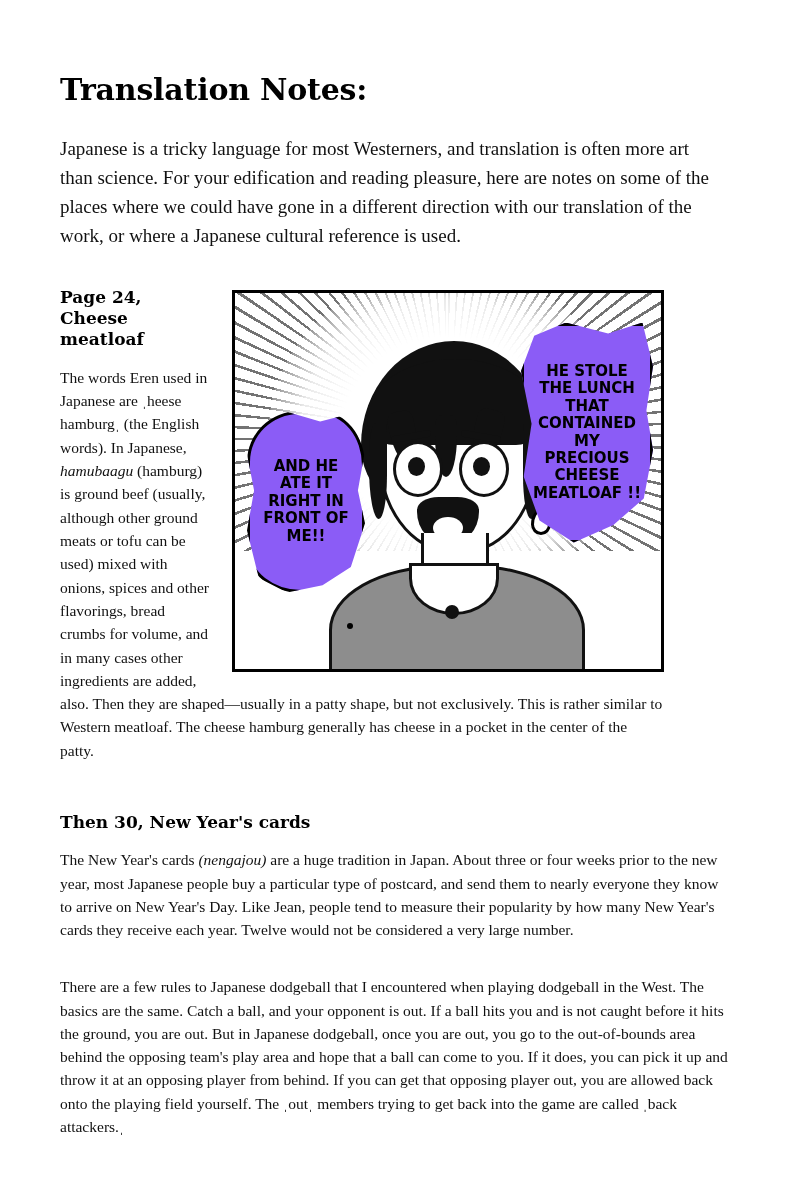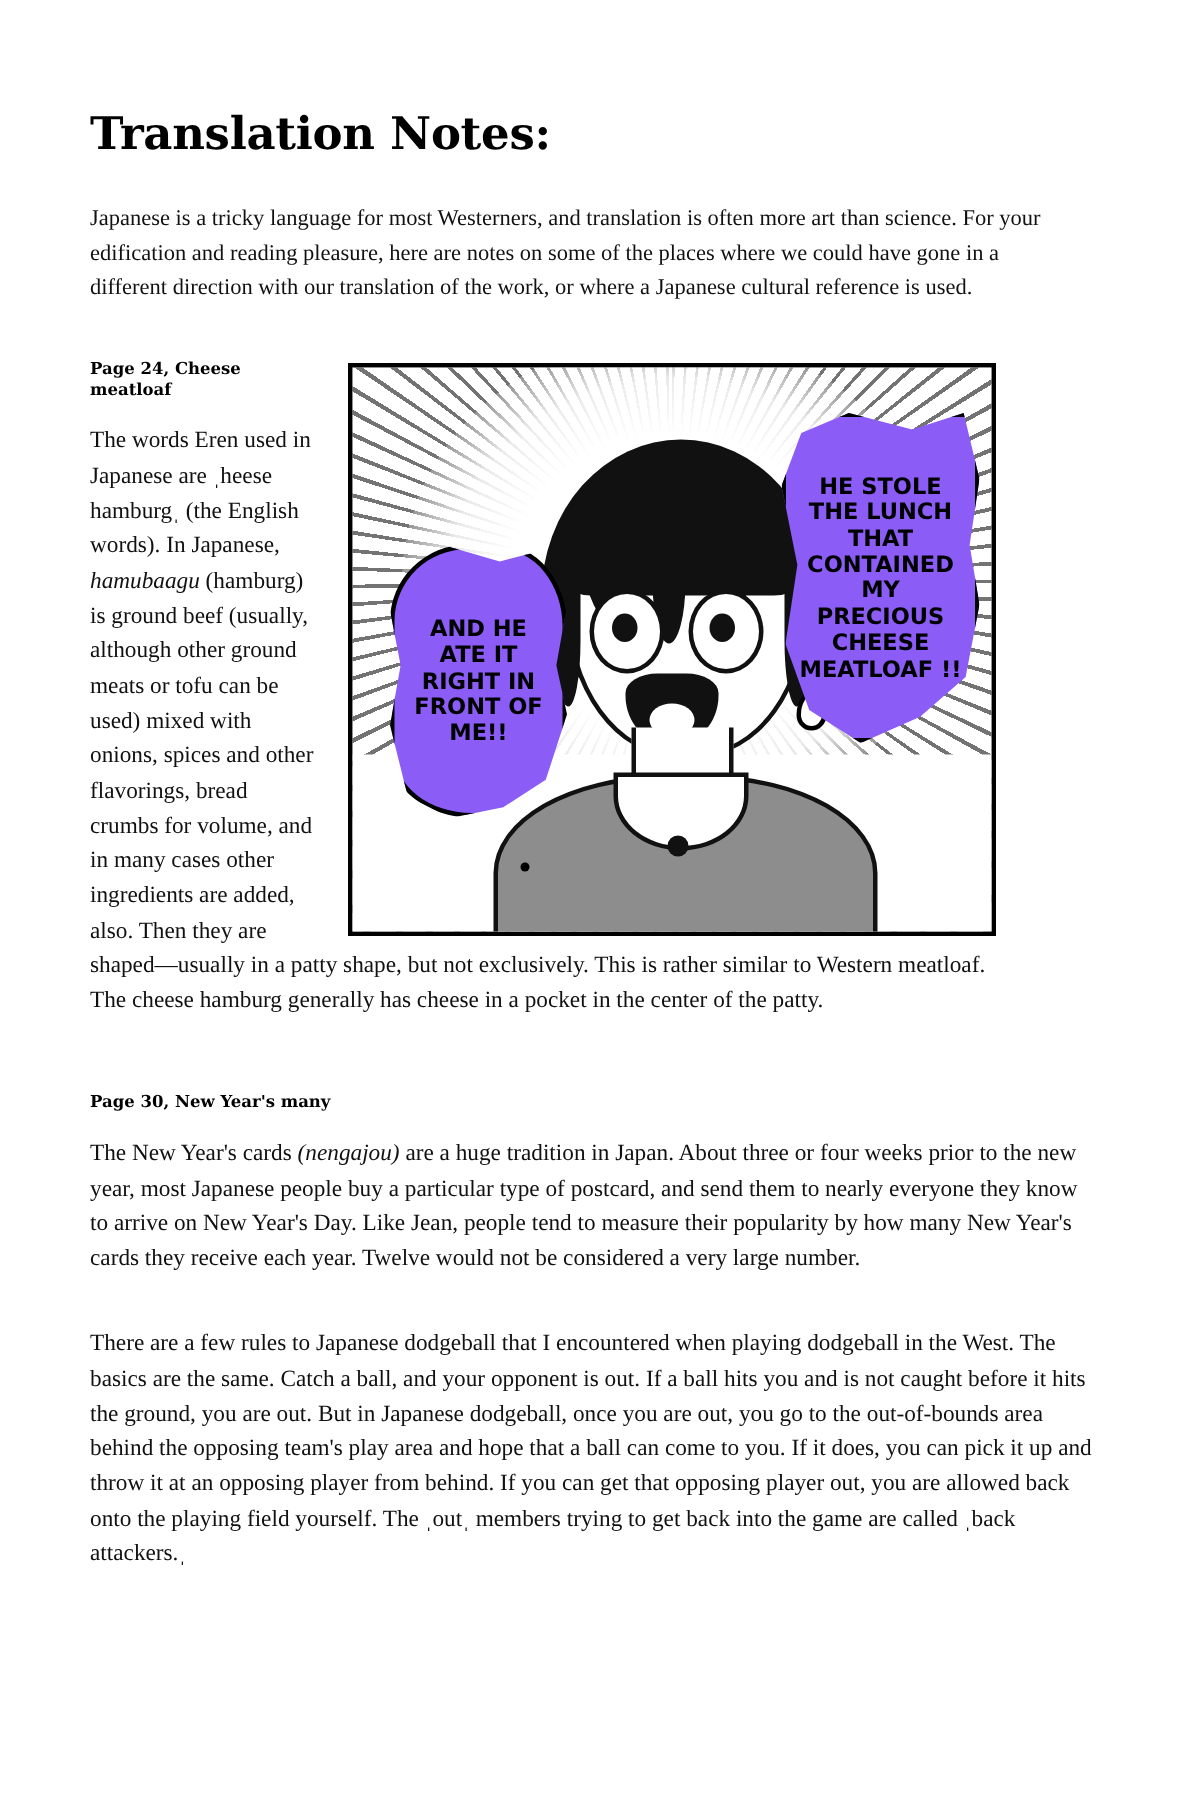--- a/index.html
+++ b/index.html
@@ -23,31 +23,31 @@
   }
   .page-title {
     font-family: "DejaVu Serif", serif;
     font-size: 30px;
     font-weight: bold;
     letter-spacing: -0.2px;
     margin: 0 0 28px 0;
     color: #000;
   }
   .intro {
-    font-size: 15px;
+    font-size: 19px;
     line-height: 1.52;
     margin: 0 0 36px 0;
     width: 650px;
     text-align: left;
     color: #111;
   }
   .section-heading {
     font-family: "DejaVu Serif", serif;
     font-weight: bold;
-    font-size: 11px;
+    font-size: 17px;
     margin: 0 0 2px 0;
     color: #000;
     line-height: 1.25;
   }
   
   .sec1 {
     position: relative;
     margin-bottom: 34px;
   }
   .art-wrap {
@@ -228,21 +228,21 @@
     font-weight: bold;
     text-align: center;
     color: #000;
     line-height: 1.16;
     display: flex;
     align-items: center;
     justify-content: center;
     box-sizing: border-box;
   }
   .bubble-left {
-    left: 25px;
+    left: 12px;
     top: 118px;
     width: 118px;
     height: 182px;
     font-size: 15px;
     padding: 8px 6px;
     border-radius: 44% 38% 42% 46% / 28% 30% 26% 24%;
     clip-path: polygon(6% 8%, 30% 0%, 62% 6%, 86% 2%, 100% 22%, 94% 44%, 100% 62%, 88% 86%, 64% 96%, 34% 100%, 10% 92%, 0% 66%, 6% 44%, 0% 24%);
   }
   .bubble-right {
     right: 8px;
@@ -319,21 +319,21 @@
         <div class="bubble bubble-right">HE STOLE THE LUNCH THAT CONTAINED MY PRECIOUS CHEESE MEATLOAF !!</div>
       </div>
     </div>
 
     <h2 class="section-heading">Page 24, Cheese meatloaf</h2>
     <p class="body-text"><span>The words Eren used in Japanese are ˌheese hamburgˌ (the English words). In Japanese, </span><em class="it">hamubaagu</em><span> (hamburg) is ground beef (usually, although other ground meats or tofu can be used) mixed with onions, spices and other flavorings, bread crumbs for volume, and in many cases other ingredients are added, also. Then they are shaped—usually in a patty shape, but not exclusively. This is rather similar to Western meatloaf. The cheese hamburg generally has cheese in a pocket in the center of the patty.</span></p>
     <div class="clear"></div>
   </div>
 
   <div class="sec-block">
-    <h2 class="section-heading">Page 30, New Year's many</h2>
+    <h2 class="section-heading">Then 30, New Year's cards</h2>
     <p class="body-text"><span>The New Year's cards </span><em class="it">(nengajou)</em><span> are a huge tradition in Japan. About three or four weeks prior to the new year, most Japanese people buy a particular type of postcard, and send them to nearly everyone they know to arrive on New Year's Day. Like Jean, people tend to measure their popularity by how many New Year's cards they receive each year. Twelve would not be considered a very large number.</span></p>
   </div>
 
   <div class="sec-block">
     <p class="body-text">There are a few rules to Japanese dodgeball that I encountered when playing dodgeball in the West. The basics are the same. Catch a ball, and your opponent is out. If a ball hits you and is not caught before it hits the ground, you are out. But in Japanese dodgeball, once you are out, you go to the out-of-bounds area behind the opposing team's play area and hope that a ball can come to you. If it does, you can pick it up and throw it at an opposing player from behind. If you can get that opposing player out, you are allowed back onto the playing field yourself. The ˌoutˌ members trying to get back into the game are called ˌback attackers.ˌ</p>
   </div>
 
 </div>
 
 </body></html>

